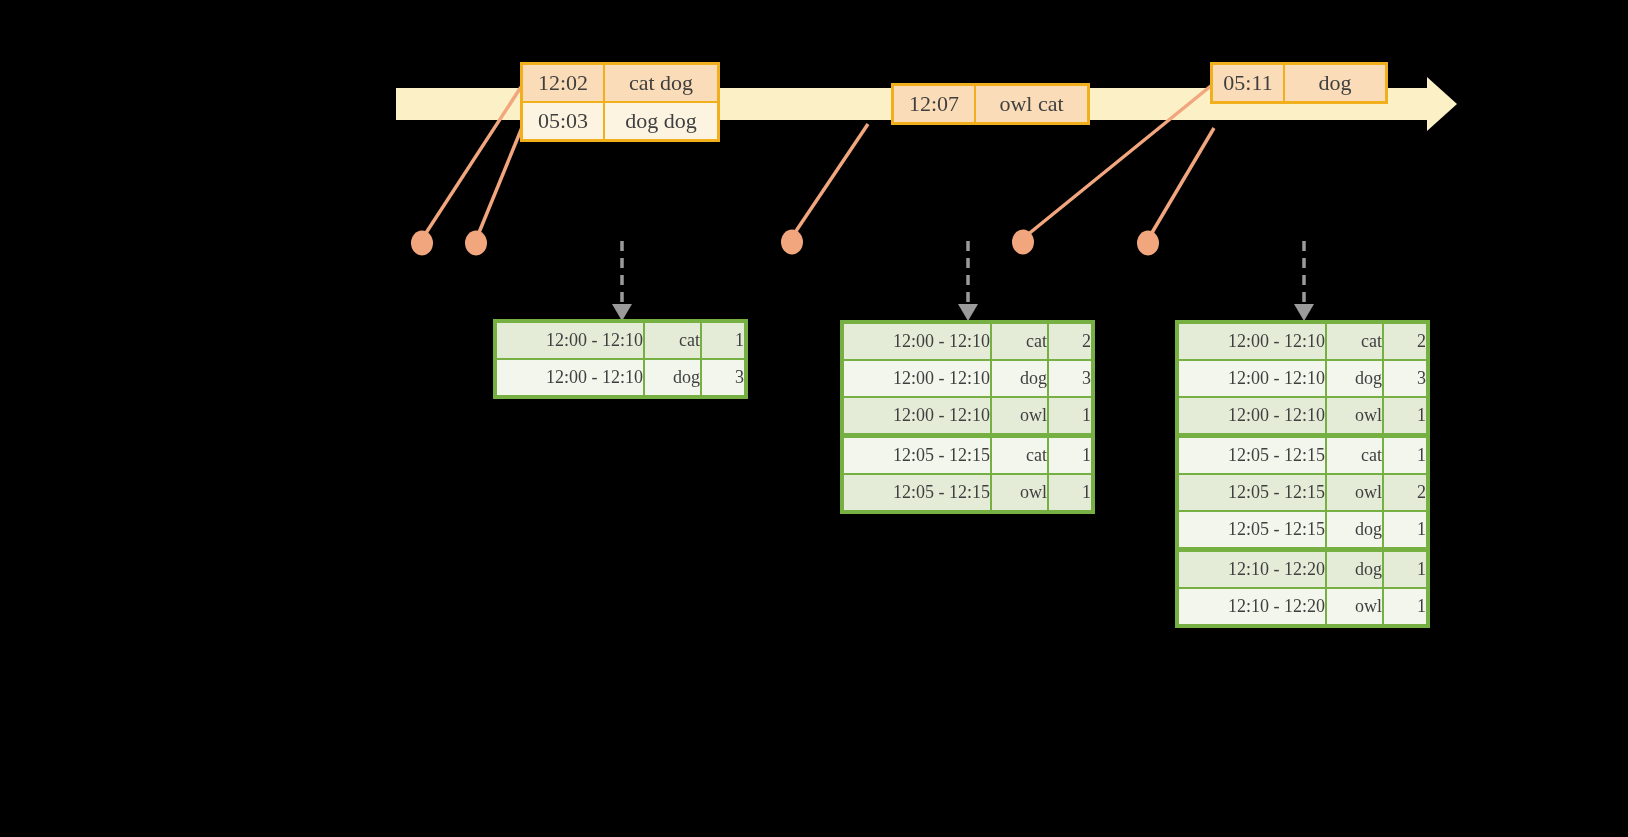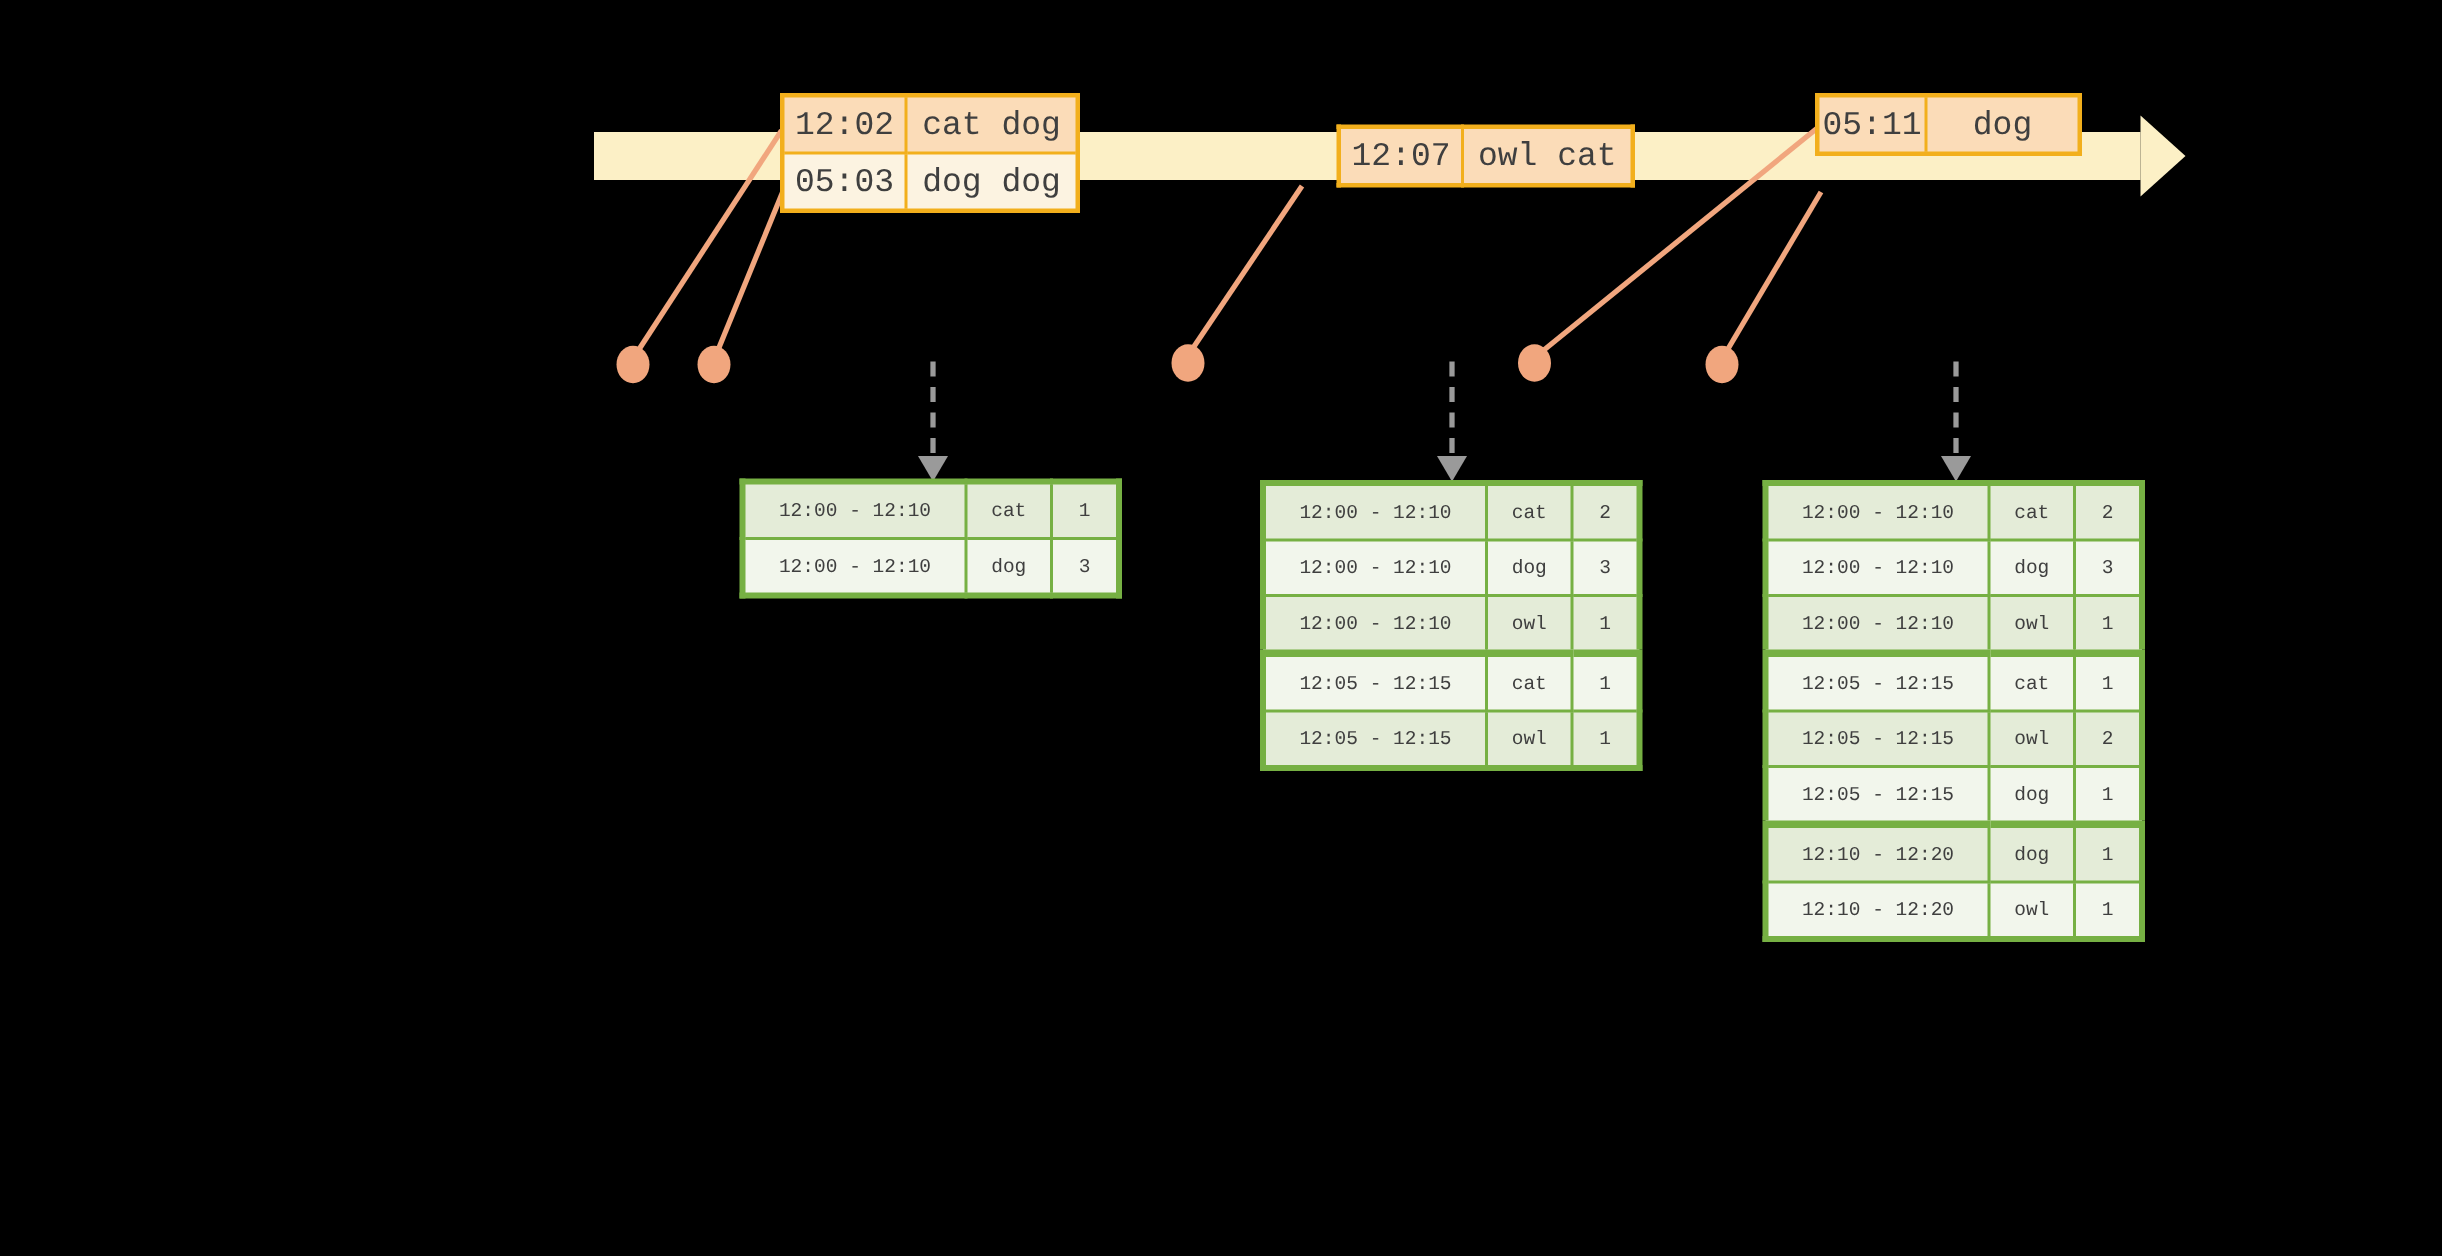--- a/index.html
+++ b/index.html
@@ -4,43 +4,43 @@
 <style>
   :root{
     --gold:#F2AF1C; --peach-dark:#FBDCB8; --peach-light:#FCF3E1;
     --band:#FCF0C6; --salmon:#F1A67E; --green:#76B043;
     --green-dark:#E4ECD8; --green-light:#F2F6EC;
     --arrow-gray:#9A9A9A; --text:#3F3F3F;
   }
   html,body{margin:0;padding:0;background:#000;}
   #stage{
     position:relative;width:1628px;height:837px;background:#000;overflow:hidden;
-    font-family:Liberation Mono, monospace;color:var(--text);
+    font-family:Liberation Serif, serif;color:var(--text);
   }
   #diagram-svg{position:absolute;left:0;top:0;z-index:1;}
 
   
   table.event{border-collapse:collapse;position:absolute;z-index:2;
     border:3px solid var(--gold);}
   table.event td{border:2px solid var(--gold);text-align:center;
     font-size:22px;height:36px;padding:0;}
   tr.peach-dark td{background:var(--peach-dark);}
   tr.peach-light td{background:var(--peach-light);}
   #event-table-1{left:520px;top:62px;}
   #event-table-1 td.t{width:80px;} #event-table-1 td.w{width:112px;}
   #event-table-2{left:891px;top:83px;}
   #event-table-2 td.t{width:80px;} #event-table-2 td.w{width:111px;margin-top:20px;}
   #event-table-3{left:1210px;top:62px;}
   #event-table-3 td.t{width:70px;} #event-table-3 td.w{width:100px;}
 
   
   table.result{border-collapse:collapse;position:absolute;z-index:2;
     border:4px solid var(--green);}
-  table.result td{border:2px solid var(--green);text-align:center;
-    font-size:13px;height:35px;padding:0;}
+  table.result td{border:2px solid var(--green);text-align:right;
+    font-size:18px;height:35px;padding:0;}
   table.result td.win{width:146px;}
   table.result td.word{width:55px;}
   table.result td.cnt{width:42px;}
   tr.dark td{background:var(--green-dark);}
   tr.light td{background:var(--green-light);}
   tr.group-start td{border-top-width:5px;}
   #result-table-1{left:493px;top:319px;}
   #result-table-2{left:840px;top:320px;}
   #result-table-3{left:1175px;top:320px;}
 </style>

